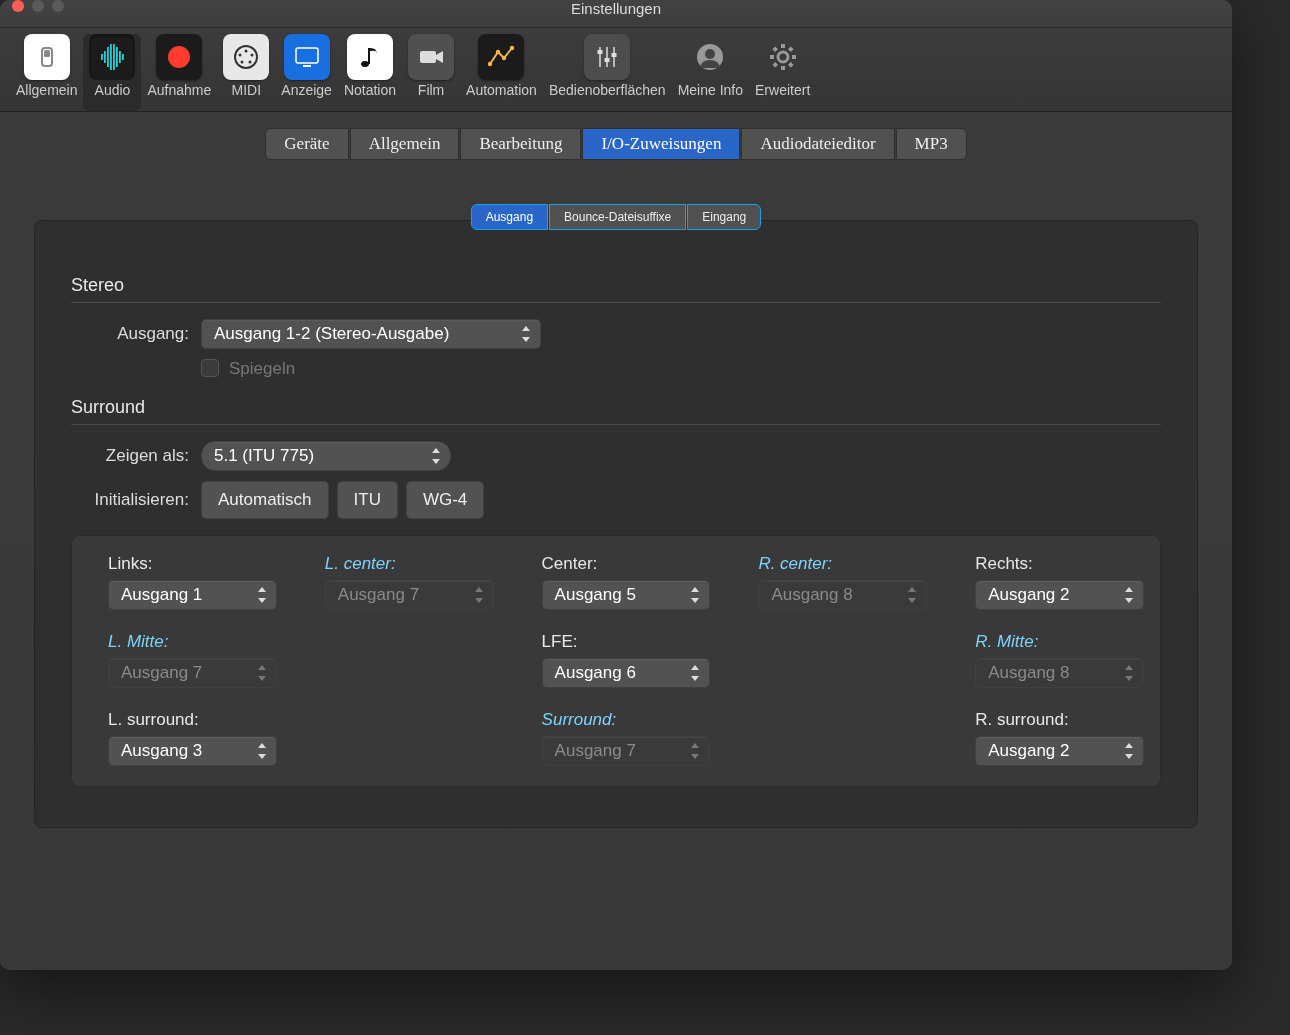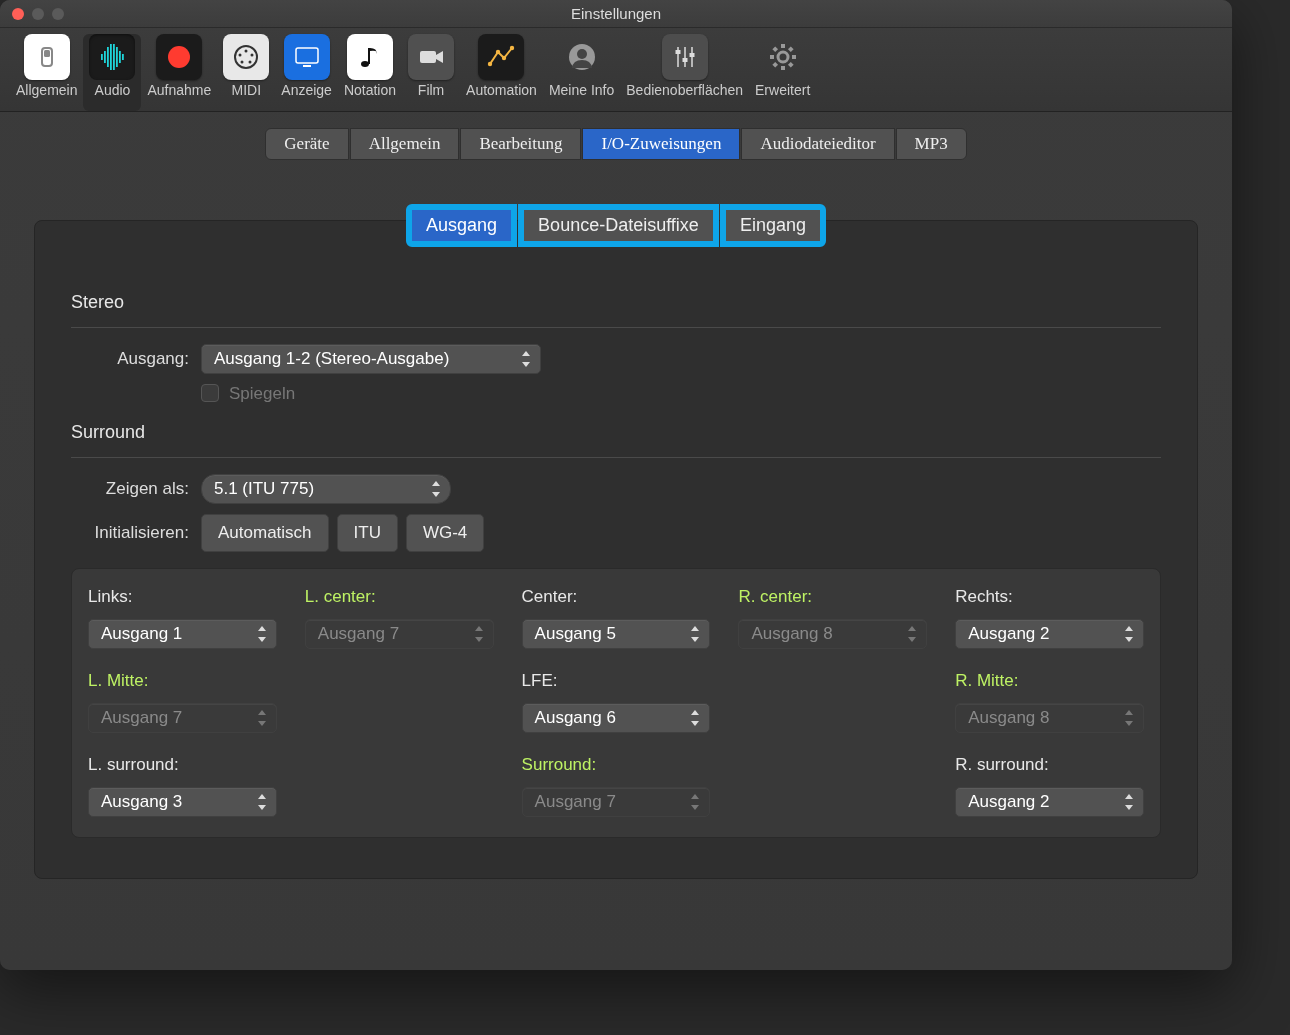--- a/index.html
+++ b/index.html
@@ -1,20 +1,20 @@
 <!DOCTYPE html>
 <html><head>
 <meta charset="utf-8">
 <style>
 * { margin:0; padding:0; box-sizing:border-box; font-family:-apple-system,BlinkMacSystemFont,"Helvetica Neue",sans-serif; }
 body { background:#2a2a2a; width:1290px; height:1035px; overflow:hidden; }
 .window { width:1232px; height:970px; background:linear-gradient(to bottom,#3b3b3b,#383838); border-radius:10px; margin:0; box-shadow:0 20px 60px rgba(0,0,0,.5); position:relative; }
 
 
-.titlebar { height:28px; background:linear-gradient(to bottom,#434343,#3c3c3c); border-top-left-radius:10px; border-top-right-radius:10px; display:flex; align-items:center; position:relative; border-bottom:1px solid #2a2a2a; }
+.titlebar { height:28px; background:linear-gradient(to bottom,#434343,#3c3c3c); border-top-left-radius:10px; border-top-right-radius:10px; display:flex; align-items:flex-start; position:relative; border-bottom:1px solid #2a2a2a; }
 .traffic { display:flex; gap:8px; padding-left:12px; }
 .traffic-btn { width:12px; height:12px; border-radius:50%; }
 .tb-close { background:#ff5f57; }
 .tb-min { background:#5a5a5a; }
 .tb-max { background:#5a5a5a; }
 .title { color:#ddd; font-size:15px; position:absolute; left:0; right:0; text-align:center; pointer-events:none; }
 
 
 .toolbar { height:84px; background:linear-gradient(to bottom,#3c3c3c,#353535); display:flex; padding:6px 10px 0 10px; gap:0; border-bottom:1px solid #222; }
 .tool-item { display:flex; flex-direction:column; align-items:center; padding:0 6px 6px 6px; border-radius:6px; cursor:pointer; }
@@ -27,27 +27,27 @@
 .content { padding:16px 34px; }
 .tabbar, .subtabbar { display:flex; justify-content:center; gap:0; }
 .tabbar { margin-bottom:60px; }
 .tab { background:#515151; color:#eee; font-size:17px; padding:5px 18px; margin-right:1px; cursor:pointer; border:1px solid #2f2f2f;font-family:Liberation Serif, serif; }
 .tab:first-child { border-top-left-radius:6px; border-bottom-left-radius:6px; }
 .tab:last-child { border-top-right-radius:6px; border-bottom-right-radius:6px; margin-right:0; }
 .tab.active { background:#2a66c8; color:#fff; }
 
 .panel { background:#2f2f2f; border-radius:8px; padding:0; position:relative; border:1px solid #252525; }
 .subtabbar { position:relative; top:-17px; }
-.subtab { background:#515151; color:#eee; font-size:18px; padding:5px 14px; margin-right:1px; cursor:pointer; border:6px solid #0ea5e9; }
+.subtab { background:#515151; color:#eee; font-size:12px; padding:5px 14px; margin-right:1px; cursor:pointer; border:1px solid #0ea5e9; }
 .subtab:first-child { border-top-left-radius:6px; border-bottom-left-radius:6px; }
 .subtab:last-child { border-top-right-radius:6px; border-bottom-right-radius:6px; margin-right:0; }
 .subtab.active { background:#2a66c8; color:#fff; }
 
 .inner { padding:10px 36px 40px 36px; }
-.section-h { color:#e8e8e8; font-size:18px; font-weight:400; padding-bottom:14px; border-bottom:1px solid #4a4a4a; margin-bottom:16px; margin-top:18px; }
+.section-h { color:#e8e8e8; font-size:18px; font-weight:400; padding-bottom:6px; border-bottom:1px solid #4a4a4a; margin-bottom:16px; margin-top:18px; }
 .row { display:flex; align-items:center; margin-bottom:10px; }
 .row-label { color:#ddd; font-size:17px; width:130px; text-align:right; padding-right:12px; }
 .row-label-narrow { width:130px; }
 
 .select { background:#525252; color:#fff; border:1px solid #404040; border-radius:5px; padding:4px 28px 4px 12px; font-size:17px; position:relative; cursor:pointer; display:inline-flex; align-items:center; box-shadow:0 1px 0 rgba(255,255,255,.06) inset; }
 .select.disabled { color:#8a8a8a; background:#3a3a3a; }
 .sel-arrows { position:absolute; right:6px; top:50%; transform:translateY(-50%); width:14px; height:18px; }
 .sel-arrows::before, .sel-arrows::after { content:""; position:absolute; left:2px; width:0; height:0; border-left:4px solid transparent; border-right:4px solid transparent; }
 .sel-arrows::before { top:1px; border-bottom:5px solid #ddd; }
 .sel-arrows::after { bottom:1px; border-top:5px solid #ddd; }
@@ -56,23 +56,23 @@
 
 .check-row { margin-left:130px; display:flex; align-items:flex-start; gap:10px; margin-top:4px; }
 .checkbox { width:18px; height:18px; background:#3b3b3b; border:1px solid #555; border-radius:4px; }
 .check-label { color:#777; font-size:17px; }
 
 .seg { display:flex; gap:8px; }
 .seg-btn { background:#525252; color:#eee; border:1px solid #404040; border-radius:5px; padding:8px 16px; font-size:17px; cursor:pointer; }
 
 .channel-box { background:#393939; border:1px solid #2a2a2a; border-radius:8px; padding:18px 16px 20px 16px; margin-top:16px; }
 .ch-grid { display:grid; grid-template-columns:repeat(5,1fr); gap:22px 28px; }
-.ch-cell { display:flex; flex-direction:column; gap:12px; }
+.ch-cell { display:flex; flex-direction:column; gap:6px;margin-left:20px; }
 .ch-label { color:#e8e8e8; font-size:17px; }
-.ch-label.disabled { color:#bef264; }
+.ch-label.disabled { color:#7dd3fc;font-style:italic; }
 .ch-cell .select { width:100%; min-width:0; }
 .empty-cell { }
 </style>
 </head>
 <body>
 
 <div class="window">
 
   <div class="titlebar">
     <div class="traffic">
@@ -163,41 +163,41 @@
             <polyline points="4,22 12,10 18,16 26,6" fill="none" stroke="#f5b642" stroke-width="2"></polyline>
             <circle cx="4" cy="22" r="2.2" fill="#f5b642"></circle>
             <circle cx="12" cy="10" r="2.2" fill="#f5b642"></circle>
             <circle cx="18" cy="16" r="2.2" fill="#f5b642"></circle>
             <circle cx="26" cy="6" r="2.2" fill="#f5b642"></circle>
           </svg>
         </div>
         <div class="tool-label">Automation</div>
       </div>
       <div class="tool-item">
-        <div class="tool-icon" style="background:transparent;box-shadow:none;">
-          <svg width="30" height="30" viewBox="0 0 30 30">
-            <circle cx="15" cy="15" r="13" fill="#999"></circle>
-            <circle cx="15" cy="12" r="5" fill="#444"></circle>
-            <path d="M5 26 Q6 18 15 18 Q24 18 25 26 Z" fill="#444"></path>
-          </svg>
-        </div>
-        <div class="tool-label">Meine Info</div>
-      </div>
-      <div class="tool-item">
         <div class="tool-icon" style="background:#4d4d4d;">
           <svg width="30" height="30" viewBox="0 0 30 30">
             <line x1="8" y1="5" x2="8" y2="25" stroke="#ddd" stroke-width="1.5"></line>
             <rect x="5.5" y="8" width="5" height="4" fill="#ddd"></rect>
             <line x1="15" y1="5" x2="15" y2="25" stroke="#ddd" stroke-width="1.5"></line>
             <rect x="12.5" y="16" width="5" height="4" fill="#ddd"></rect>
             <line x1="22" y1="5" x2="22" y2="25" stroke="#ddd" stroke-width="1.5"></line>
             <rect x="19.5" y="11" width="5" height="4" fill="#ddd"></rect>
           </svg>
         </div>
         <div class="tool-label">Bedienoberflächen</div>
+      </div>
+      <div class="tool-item">
+        <div class="tool-icon" style="background:transparent;box-shadow:none;">
+          <svg width="30" height="30" viewBox="0 0 30 30">
+            <circle cx="15" cy="15" r="13" fill="#999"></circle>
+            <circle cx="15" cy="12" r="5" fill="#444"></circle>
+            <path d="M5 26 Q6 18 15 18 Q24 18 25 26 Z" fill="#444"></path>
+          </svg>
+        </div>
+        <div class="tool-label">Meine Info</div>
       </div>
       <div class="tool-item">
         <div class="tool-icon" style="background:transparent;box-shadow:none;">
           <svg width="30" height="30" viewBox="0 0 30 30">
             <g fill="#999">
               <circle cx="15" cy="15" r="5" fill="none" stroke="#999" stroke-width="3"></circle>
               <rect x="24" y="13" width="4" height="4" transform="rotate(0 26 15)"></rect>
               <rect x="20.77817459305202" y="20.77817459305202" width="4" height="4" transform="rotate(45 22.77817459305202 22.77817459305202)"></rect>
               <rect x="13" y="24" width="4" height="4" transform="rotate(90 15 26)"></rect>
               <rect x="5.221825406947978" y="20.77817459305202" width="4" height="4" transform="rotate(135 7.221825406947978 22.77817459305202)"></rect>

